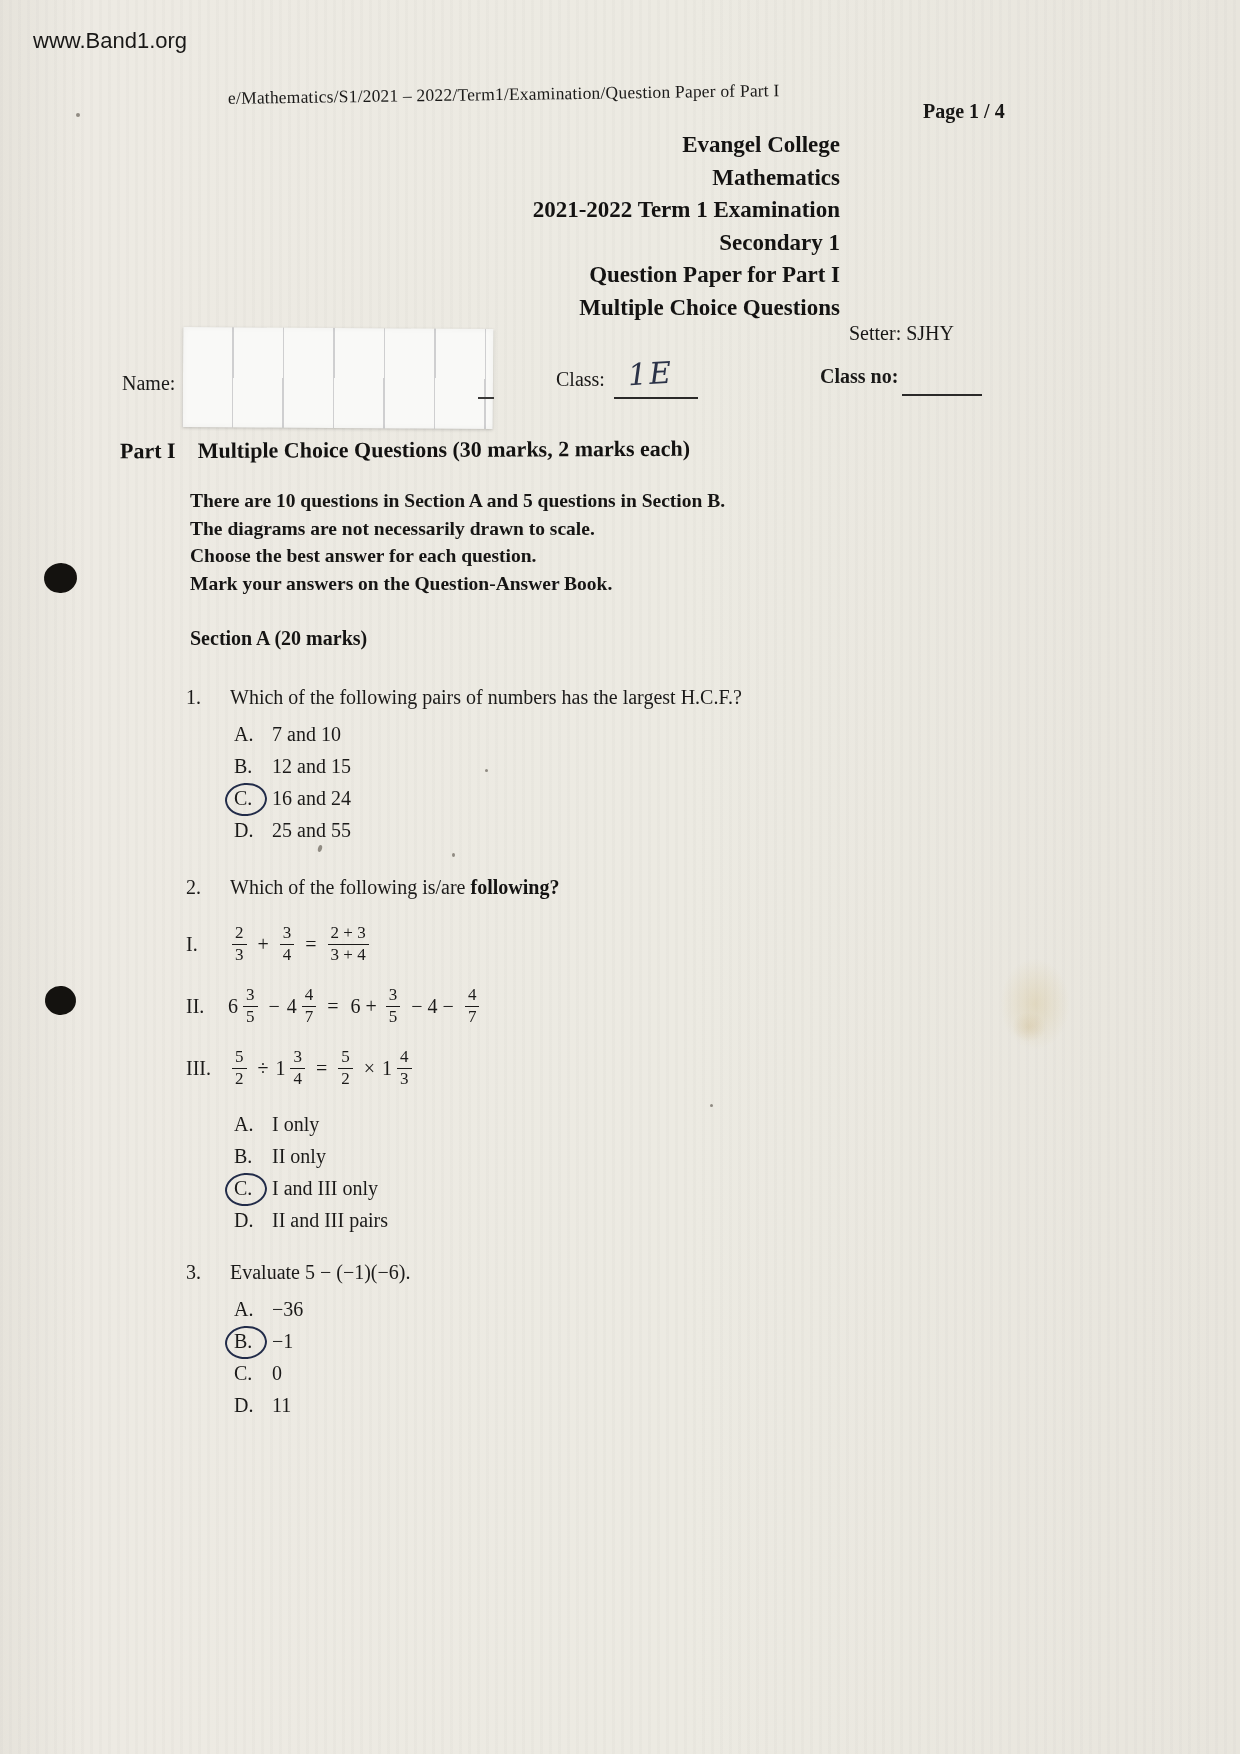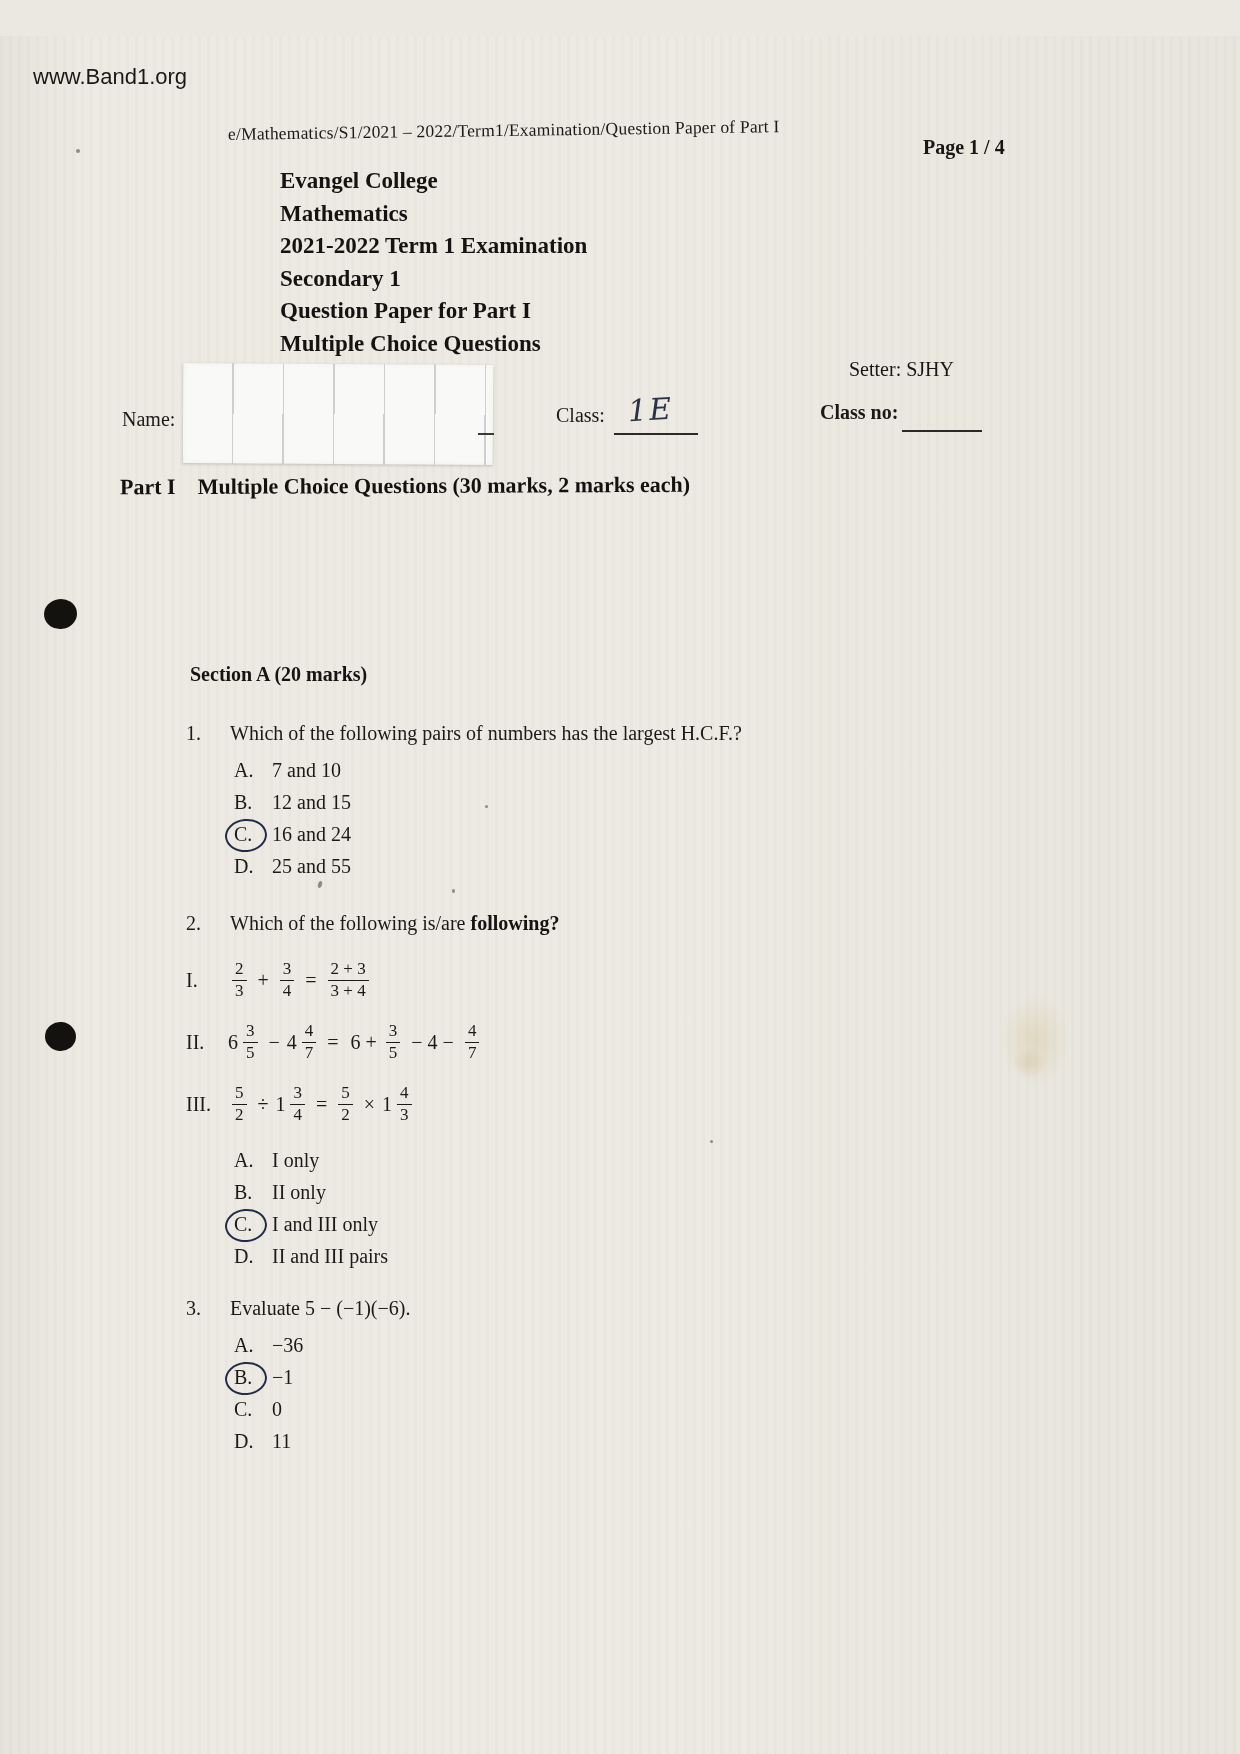--- a/index.html
+++ b/index.html
@@ -9,42 +9,41 @@
     color:#1c1b1a;
     background:#ebe8e1;
     position:relative;
     overflow:hidden;
   }
   .page{
     position:absolute;inset:0;
     background:
       repeating-linear-gradient(90deg, rgba(0,0,0,0.015) 0 3px, rgba(0,0,0,0) 3px 9px),
       linear-gradient(90deg,#e6e3db 0%,#edeae3 7%,#eceae2 55%,#e8e5dd 100%);
-    margin-top: 36px;
   }
   
   .watermark{
     position:absolute;left:33px;top:28px;
     font-family:"Liberation Sans","DejaVu Sans",sans-serif;
     font-size:22px;color:#191817;
   }
   .header-path{
     position:absolute;left:228px;top:84px;
     font-size:17.5px;color:#1b1a19;
     transform:rotate(-0.8deg);
     letter-spacing:0.2px;
   }
   .page-number{
     position:absolute;left:923px;top:100px;
     font-size:20px;font-weight:700;color:#181716;
   }
   
   .title-block{
     position:absolute;left:280px;top:129px;width:560px;
-    text-align:left;
+    text-align:right;
   }
   .title-line{
     font-size:23px;font-weight:700;color:#141312;
     line-height:32.5px;
   }
   .setter{
     position:absolute;left:849px;top:322px;
     font-size:20px;color:#181716;
   }
   
@@ -163,20 +162,26 @@
   <span class="handwriting">1E</span>
 
   <span class="field-label classno-label">Class no:</span>
   <div class="rule classno-rule"></div>
 
   <div class="part-heading">
     <span>Part I</span>
     <span>Multiple Choice Questions (30 marks, 2 marks each)</span>
   </div>
 
+  <div class="instructions">
+    <div>There are 10 questions in Section A and 5 questions in Section B.</div>
+    <div>The diagrams are not necessarily drawn to scale.</div>
+    <div>Choose the best answer for each question.</div>
+    <div>Mark your answers on the Question-Answer Book.</div>
+  </div>
 
   <div class="section-heading">Section A (20 marks)</div>
 
   <div class="q q1">
     <div class="q-head">
       <span class="q-num">1.</span>
       <span class="q-text">Which of the following pairs of numbers has the largest H.C.F.?</span>
     </div>
     <div class="opts">
       <div class="opt">

